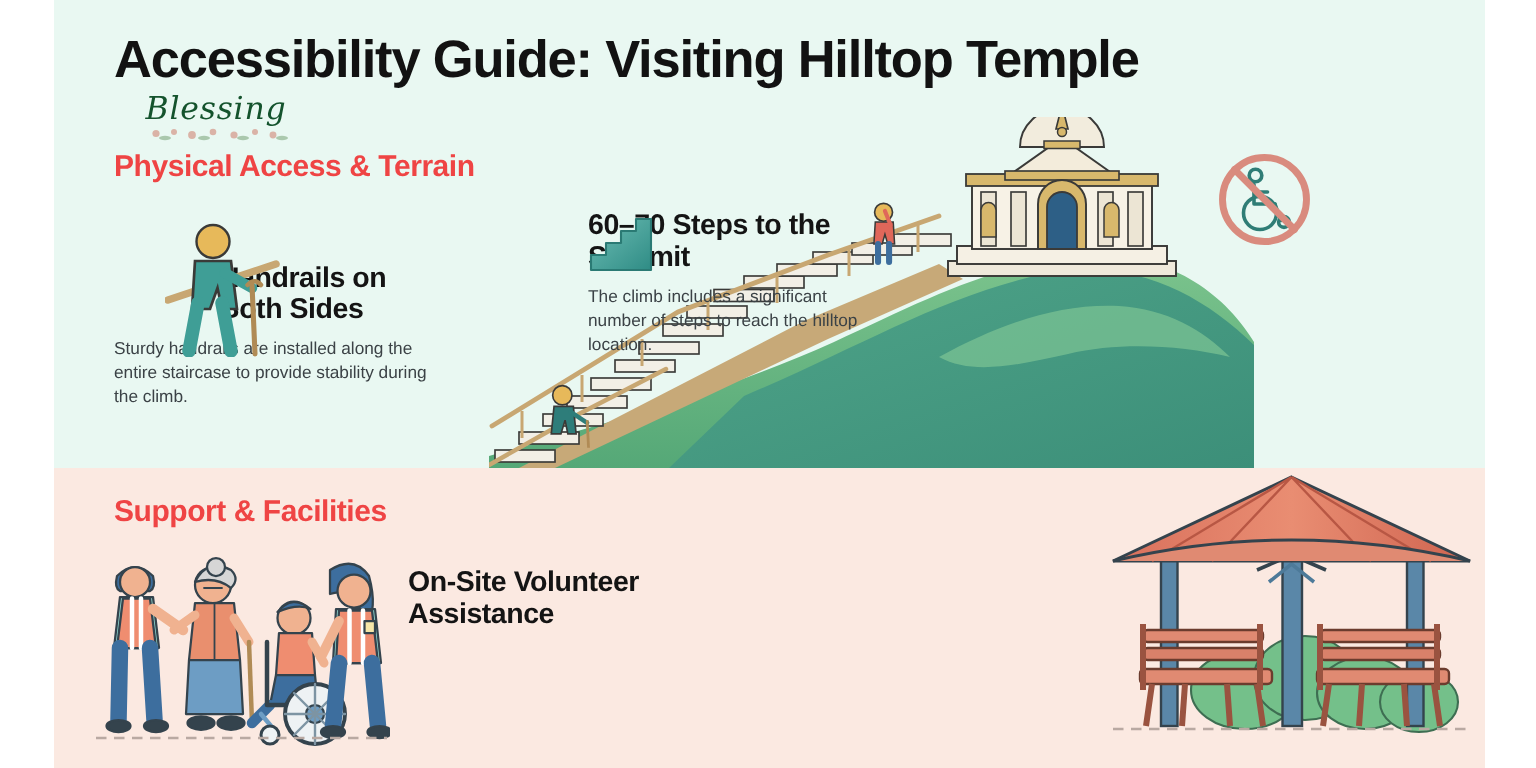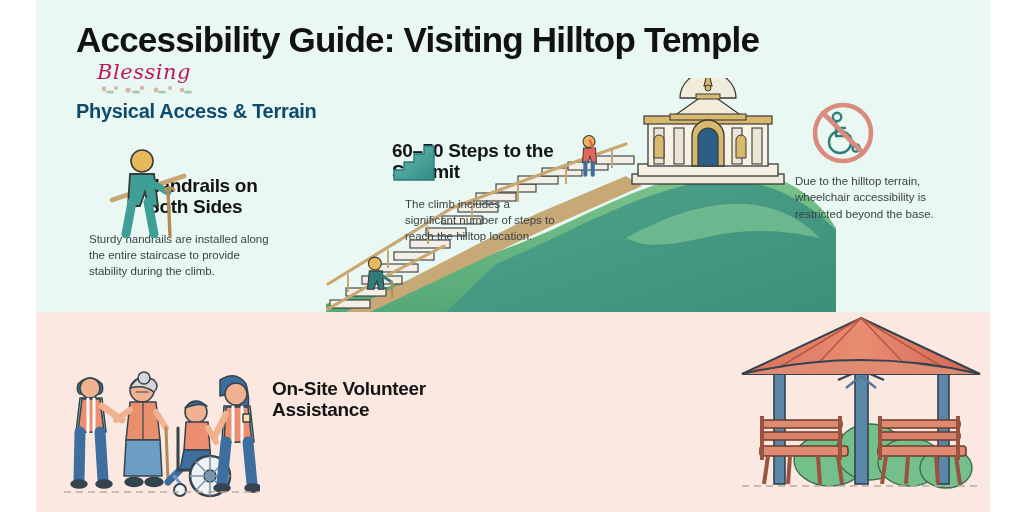--- a/index.html
+++ b/index.html
@@ -28,42 +28,42 @@
     letter-spacing:-0.8px;white-space:nowrap;z-index:40;
   }
   
   .watermark{
     position:absolute;left:84px;top:58px;width:120px;height:40px;z-index:41;
     pointer-events:none;
   }
   .wm-text{
     position:absolute;left:0;top:2px;width:120px;text-align:center;
     font-family:"DejaVu Serif", serif;font-style:italic;font-size:21px;
-    color:#be185d;letter-spacing:0.5px;
+    color:#14532d;letter-spacing:0.5px;
   }
   .wm-flourish{
     position:absolute;left:6px;top:26px;width:108px;height:10px;
   }
 
   
   .sec-head{
-    position:absolute;font-size:20px;font-weight:bold;color:#0c4a6e;
+    position:absolute;font-size:20px;font-weight:bold;color:#ef4444;
     letter-spacing:-0.3px;white-space:nowrap;z-index:35;
   }
   #sec-physical{left:76px;top:100px;}
   #sec-support{left:76px;top:330px;}
 
   
   .card{position:absolute;z-index:30;}
   .card h3{
     margin:0 0 7px 0;font-size:19px;line-height:1.12;font-weight:bold;
     color:#141414;letter-spacing:-0.3px;
   }
   .card p{
-    margin:13px;font-size:11.5px;line-height:1.42;color:#3b4246;
+    margin:0;font-size:11.5px;line-height:1.42;color:#3b4246;
   }
 
   #card-handrails{left:76px;top:175px;width:218px;}
   #card-handrails h3{padding-left:70px;}
   #card-steps{left:392px;top:140px;width:180px;}
   #card-wheel{left:782px;top:160px;width:190px;}
   #card-volunteer{left:272px;top:378px;width:225px;}
   #card-seating{left:568px;top:378px;width:190px;}
 
   
@@ -345,33 +345,33 @@
       <g fill="#9bbd9c" opacity="0.8">
         <ellipse cx="20" cy="8" rx="4" ry="1.5"></ellipse>
           <ellipse cx="46" cy="8" rx="4" ry="1.5"></ellipse>
         <ellipse cx="72" cy="8" rx="4" ry="1.5"></ellipse>
           <ellipse cx="98" cy="8" rx="4" ry="1.5"></ellipse>
       </g>
     </svg>
   </div>
 
   <div class="sec-head" id="sec-physical">Physical Access &amp; Terrain</div>
+  <div class="sec-head" id="sec-support">Support &amp; Facilities</div>
 
   <div class="card" id="card-handrails">
     <h3>Handrails on Both Sides</h3>
     <p>Sturdy handrails are installed along the entire staircase to provide stability during the climb.</p>
   </div>
 
   <div class="card" id="card-steps">
     <h3>60–70 Steps to the Summit</h3>
     <p>The climb includes a significant number of steps to reach the hilltop location.</p>
   </div>
 
   <div class="card" id="card-wheel">
-    <p>Due to the hilltop terrain, wheelchair accessibility is restricted beyond the base.</p>
   </div>
 
   <div class="card" id="card-volunteer">
     <h3>On-Site Volunteer Assistance</h3>
   </div>
 
 
 </div>
 
 </body></html>

